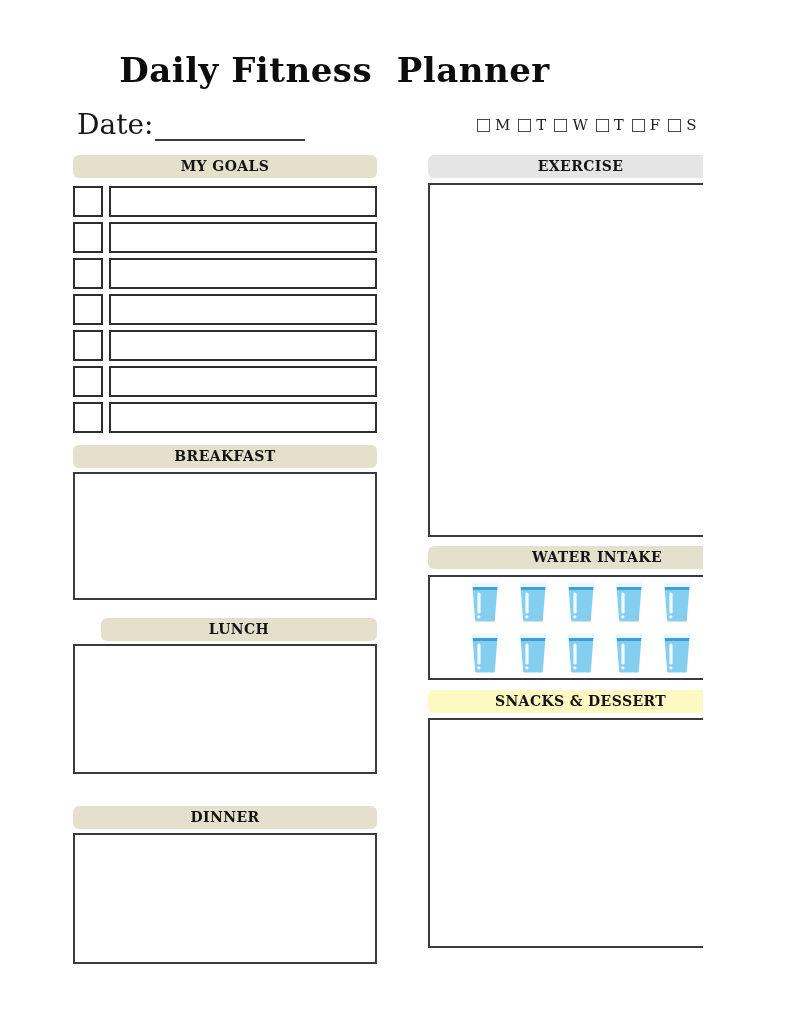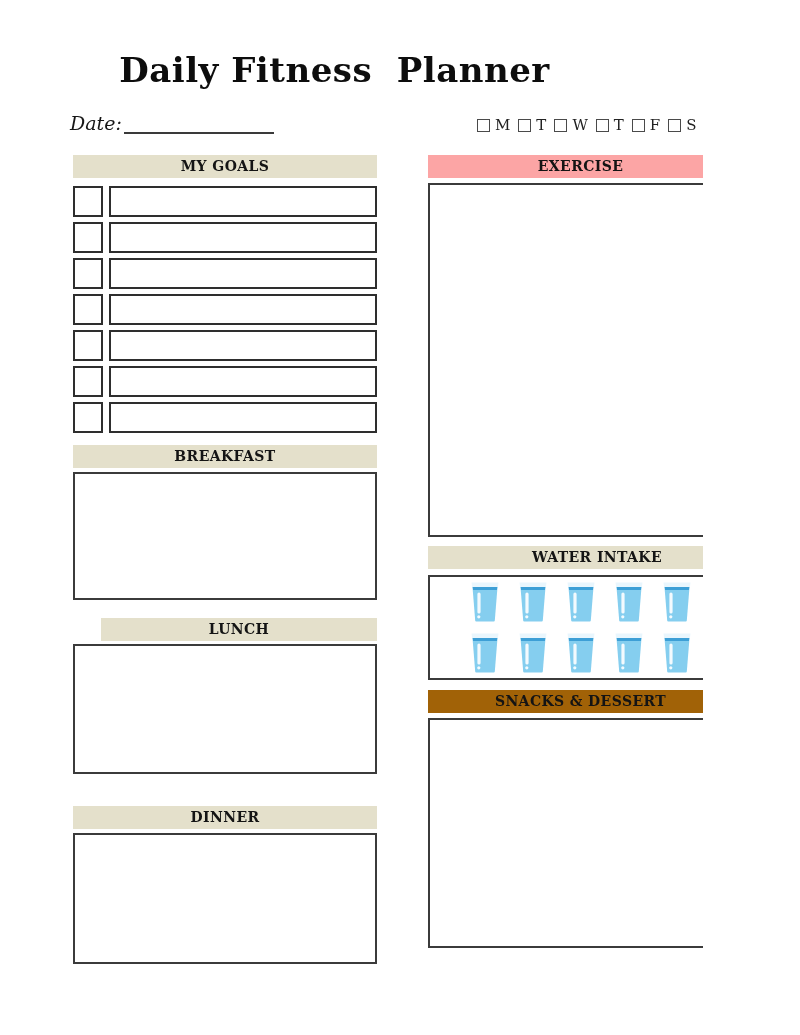--- a/index.html
+++ b/index.html
@@ -12,22 +12,22 @@
     overflow:hidden;
   }
   .title{
     position:absolute;top:50px;left:0;right:34px;
     text-align:center;
     font-size:34px;font-weight:bold;color:#0d0d0d;
     white-space:pre;
     letter-spacing:0.5px;
   }
   .date-row{
-    position:absolute;top:108px;left:70px;
-    font-size:19px;color:#161616;font-style:italic;
+    position:absolute;top:108px;left:77px;
+    font-size:28px;color:#161616;
   }
   .date-line{
     display:inline-block;width:150px;height:24px;
     border-bottom:2px solid #3a3a3a;
     vertical-align:bottom;margin-left:2px;
   }
   .days-row{
     position:absolute;top:116px;left:477px;
     display:flex;align-items:center;
   }
@@ -40,20 +40,21 @@
 
   .col{position:absolute;top:155px;}
   .col-left{left:73px;width:304px;}
   .col-right{left:428px;width:305px;}
 
   .section-header{
     height:23px;line-height:23px;
     text-align:center;
     font-weight:bold;font-size:14px;letter-spacing:0.4px;
     color:#141414;
+    border-radius:6px;
   }
   .box{
     border:2px solid #3b3b3b;background:#fff;box-sizing:border-box;
   }
 
   .goals-list{margin-top:8px;}
   .goal-row{display:flex;margin-bottom:5px;height:31px;}
   .goal-checkbox{
     width:30px;height:31px;border:2px solid #2e2e2e;
     background:#fff;box-sizing:border-box;flex:none;
@@ -163,21 +164,21 @@
     <div class="box breakfast-box"></div>
 
     <div class="section-header lunch-header" style="background: rgb(228, 224, 203); margin-left: 28px;">LUNCH</div>
     <div class="box lunch-box"></div>
 
     <div class="section-header dinner-header" style="background: rgb(228, 224, 203);">DINNER</div>
     <div class="box dinner-box"></div>
   </div>
 
   <div class="col col-right">
-    <div class="section-header" style="background: #fca5a5;">EXERCISE</div>
+    <div class="section-header" style="background: #e5e5e5;">EXERCISE</div>
     <div class="box exercise-box"></div>
 
     <div class="section-header water-header" style="background: rgb(228, 224, 203); padding-left: 33px;">WATER INTAKE</div>
     <div class="box water-box">
       <div class="glasses">
           <svg class="glass" viewBox="0 0 28 40" width="28" height="40" xmlns="http://www.w3.org/2000/svg">
     <path class="g-rim" d="M0.5 0.5 L27.5 0.5 L26.8 6 L1.2 6 Z" fill="#E9F6FD"></path>
     <path class="g-body" d="M1.5 5 L26.5 5 L23.8 38.6 Q23.7 39.5 22.8 39.5 L5.2 39.5 Q4.3 39.5 4.2 38.6 Z" fill="#85CEEF"></path>
     <path class="g-water" d="M1.8 5 L26.2 5 L25.95 8 L2.05 8 Z" fill="#3D9FD6"></path>
     <rect class="g-shine" x="6.4" y="10.5" width="3.2" height="21" rx="1.6" opacity="0.9" fill="#FFFFFF"></rect>
@@ -242,17 +243,17 @@
           <svg class="glass" viewBox="0 0 28 40" width="28" height="40" xmlns="http://www.w3.org/2000/svg">
     <path class="g-rim" d="M0.5 0.5 L27.5 0.5 L26.8 6 L1.2 6 Z" fill="#E9F6FD"></path>
     <path class="g-body" d="M1.5 5 L26.5 5 L23.8 38.6 Q23.7 39.5 22.8 39.5 L5.2 39.5 Q4.3 39.5 4.2 38.6 Z" fill="#85CEEF"></path>
     <path class="g-water" d="M1.8 5 L26.2 5 L25.95 8 L2.05 8 Z" fill="#3D9FD6"></path>
     <rect class="g-shine" x="6.4" y="10.5" width="3.2" height="21" rx="1.6" opacity="0.9" fill="#FFFFFF"></rect>
     <circle class="g-dot" cx="7.8" cy="34.8" r="1.6" opacity="0.9" fill="#FFFFFF"></circle>
   </svg>
         </div>
     </div>
 
-    <div class="section-header snacks-header" style="background: #a16207;">SNACKS &amp; DESSERT</div>
+    <div class="section-header snacks-header" style="background: #fef9c3;">SNACKS &amp; DESSERT</div>
     <div class="box snacks-box"></div>
   </div>
 
 </div>
 
 </body></html>

